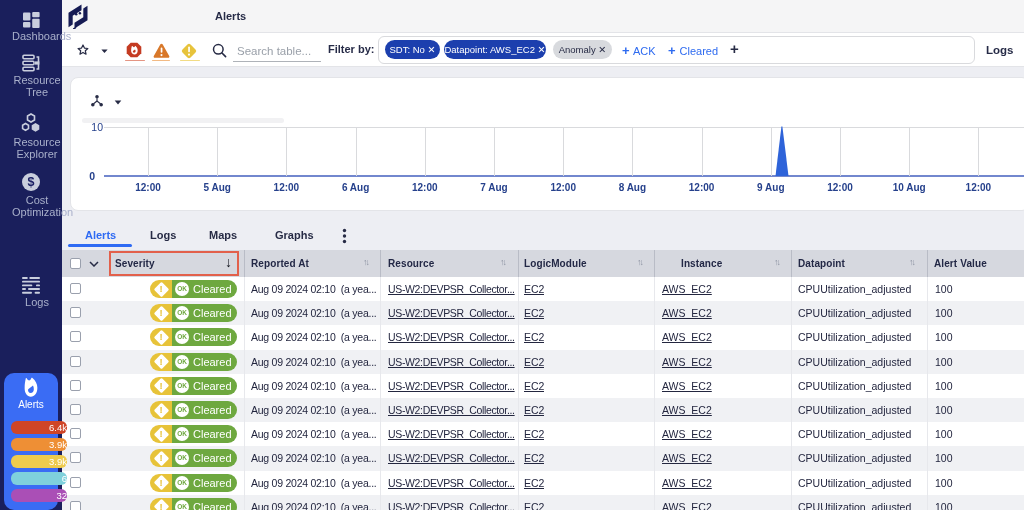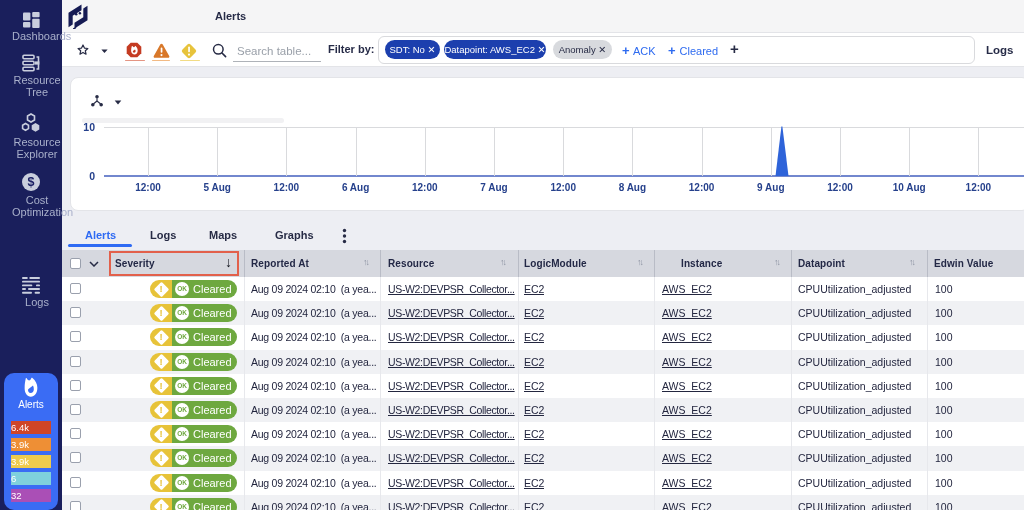--- a/index.html
+++ b/index.html
@@ -7,21 +7,21 @@
   body { font-family:"Liberation Sans", sans-serif; position:relative; background:#edeef3; }
   .abs { position:absolute; }
 
   
   #sidebar { position:absolute; left:0; top:0; width:62px; height:510px; background:#1a1f5c; z-index:5; }
   .nav-item { position:absolute; left:0; width:62px; text-align:center; color:#e9ebf5; }
   .nav-item .lbl { font-size:11px; line-height:11.5px; color:#a9b0cb;padding-left:12px; }
   .nav-ic { display:block; margin:0 auto 3px; }
   #alerts-block { position:absolute; left:4px; top:373px; width:54px; height:137px; background:#3a6cf4; border-radius:10px; text-align:center; }
   #alerts-block .lbl { color:#fff; font-size:10px; margin-top:0px; }
-  .pill { width:40px; height:13px; border-radius:0; color:#fff; font-size:9.5px; line-height:13px; text-align:left; }
+  .pill { width:56px; height:13px; border-radius:6px; color:#fff; font-size:9.5px; line-height:13px; text-align:right; }
 
   
   #topbar { position:absolute; left:62px; top:0; width:962px; height:33px; background:#f5f5f6; border-bottom:1px solid #e3e4e8; }
   #logo-word { position:absolute; left:26px; top:5px; font-size:19px; font-weight:bold; color:#161b54; letter-spacing:-0.8px; }
   #page-title { position:absolute; left:153px; top:10px; font-size:11px; font-weight:bold; color:#262b47; }
 
   
   #filterbar { position:absolute; left:62px; top:33px; width:962px; height:34px; background:#fff; border-bottom:1px solid #e3e4e8; }
   .chip { position:absolute; height:19px; border-radius:10px; font-size:9.5px; color:#fff; background:#1c3fae; line-height:19px; text-align:center; top:7px; white-space:nowrap; overflow:hidden; }
   .chip.gray { background:#d8dade; color:#272b45; }
@@ -197,21 +197,21 @@
         <line x1="6.5" y1="6.5" x2="2.8" y2="9.5" fill="none"></line>
         <line x1="6.5" y1="6.5" x2="10.2" y2="9.5" fill="none"></line>
       </g>
     </svg>
   <svg class="abs" style="left:43px; top:22px;" width="8" height="5" viewBox="0 0 9 6">
       <path fill="#272b45" d="M0.5 0.5 L8.5 0.5 L4.5 5.5 Z"></path>
     </svg>
   <div class="abs" style="left:11px; top:40px; width:202px; height:5px; background:#f1f1f3; border-radius:3px;"></div>
 
   <div class="abs" style="left:33px; top:49px; width:920px; height:1px; background:#d9dadd;"></div>
-  <div class="abs" style="left:8px; top:43px; width:16px; text-align:right; font-size:10.5px; font-weight:bold; color:#26418c;">10</div>
+  <div class="abs" style="left:16px; top:43px; width:16px; text-align:right; font-size:10.5px; font-weight:normal; color:#26418c;">10</div>
   <div class="abs" style="left:8px; top:92px; width:16px; text-align:right; font-size:10.5px; font-weight:bold; color:#26418c;">0</div>
   <div class="abs" style="left:33px; top:97px; width:920px; height:2px; background:#7287ce;"></div>
 
 <div class="abs" style="left: 77px; top: 49px; width: 1px; height: 49px; background: rgb(217, 218, 221);"></div>
     <div class="abs" style="left: 52px; top: 104px; width: 50px; text-align: center; font-size: 10px; font-weight: bold; color: rgb(38, 65, 140);">12:00</div>
     <div class="abs" style="left: 146.2px; top: 49px; width: 1px; height: 49px; background: rgb(217, 218, 221);"></div>
     <div class="abs" style="left: 121.2px; top: 104px; width: 50px; text-align: center; font-size: 10px; font-weight: bold; color: rgb(38, 65, 140);">5 Aug</div>
     <div class="abs" style="left: 215.4px; top: 49px; width: 1px; height: 49px; background: rgb(217, 218, 221);"></div>
     <div class="abs" style="left: 190.4px; top: 104px; width: 50px; text-align: center; font-size: 10px; font-weight: bold; color: rgb(38, 65, 140);">12:00</div>
     <div class="abs" style="left: 284.6px; top: 49px; width: 1px; height: 49px; background: rgb(217, 218, 221);"></div>
@@ -267,21 +267,21 @@
   <div class="sep" style="left:456px;"></div>
   <div class="th" style="left:455px;">LogicModule</div>
   <div class="sort" style="left:575px;">↑↓</div>
   <div class="sep" style="left:592px;"></div>
   <div class="th" style="left:612px;">Instance</div>
   <div class="sort" style="left:712px;">↑↓</div>
   <div class="sep" style="left:729px;"></div>
   <div class="th" style="left:729px;">Datapoint</div>
   <div class="sort" style="left:847px;">↑↓</div>
   <div class="sep" style="left:865px;"></div>
-  <div class="th" style="left:865px;">Edwin Value</div>
+  <div class="th" style="left:865px;">Alert Value</div>
 </div>
 
 <div id="rows">
     <div class="row" style="top:0px;">
       <div class="cb"></div>
       <div class="badge">
         <div class="yel"></div>
         <div class="grn"></div>
         <div class="diamond"></div>
         <div class="exc">!</div>

